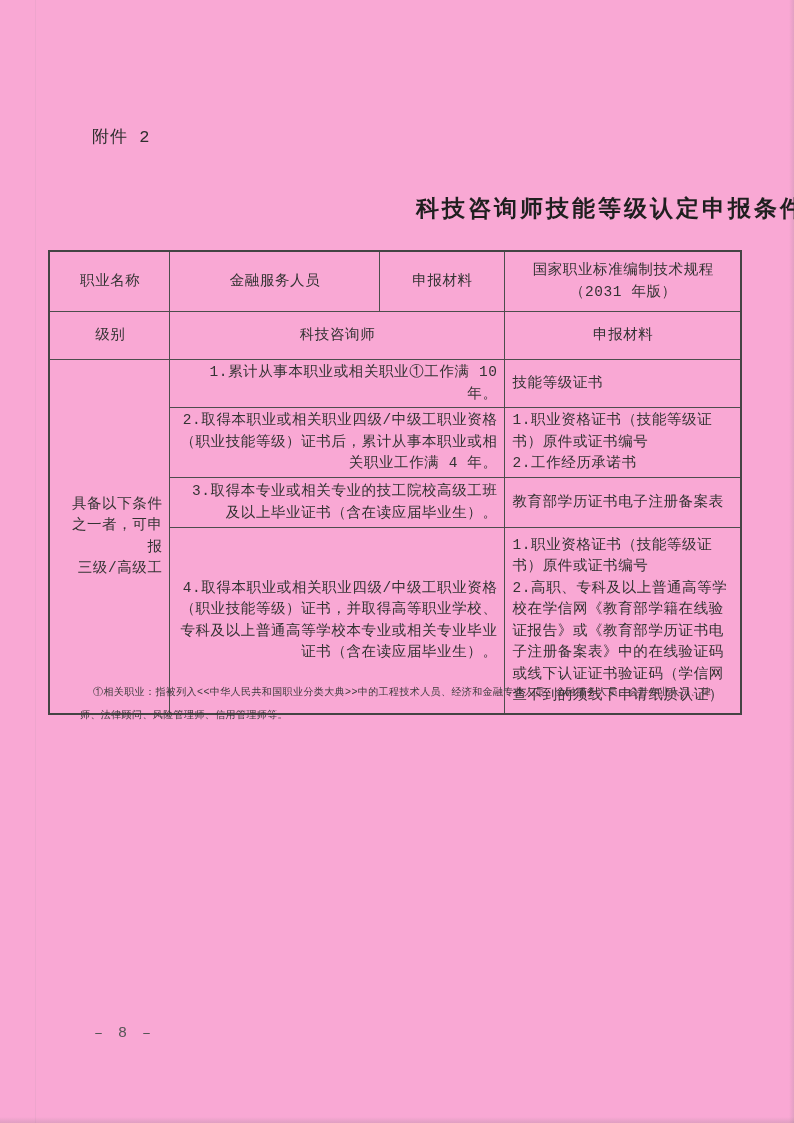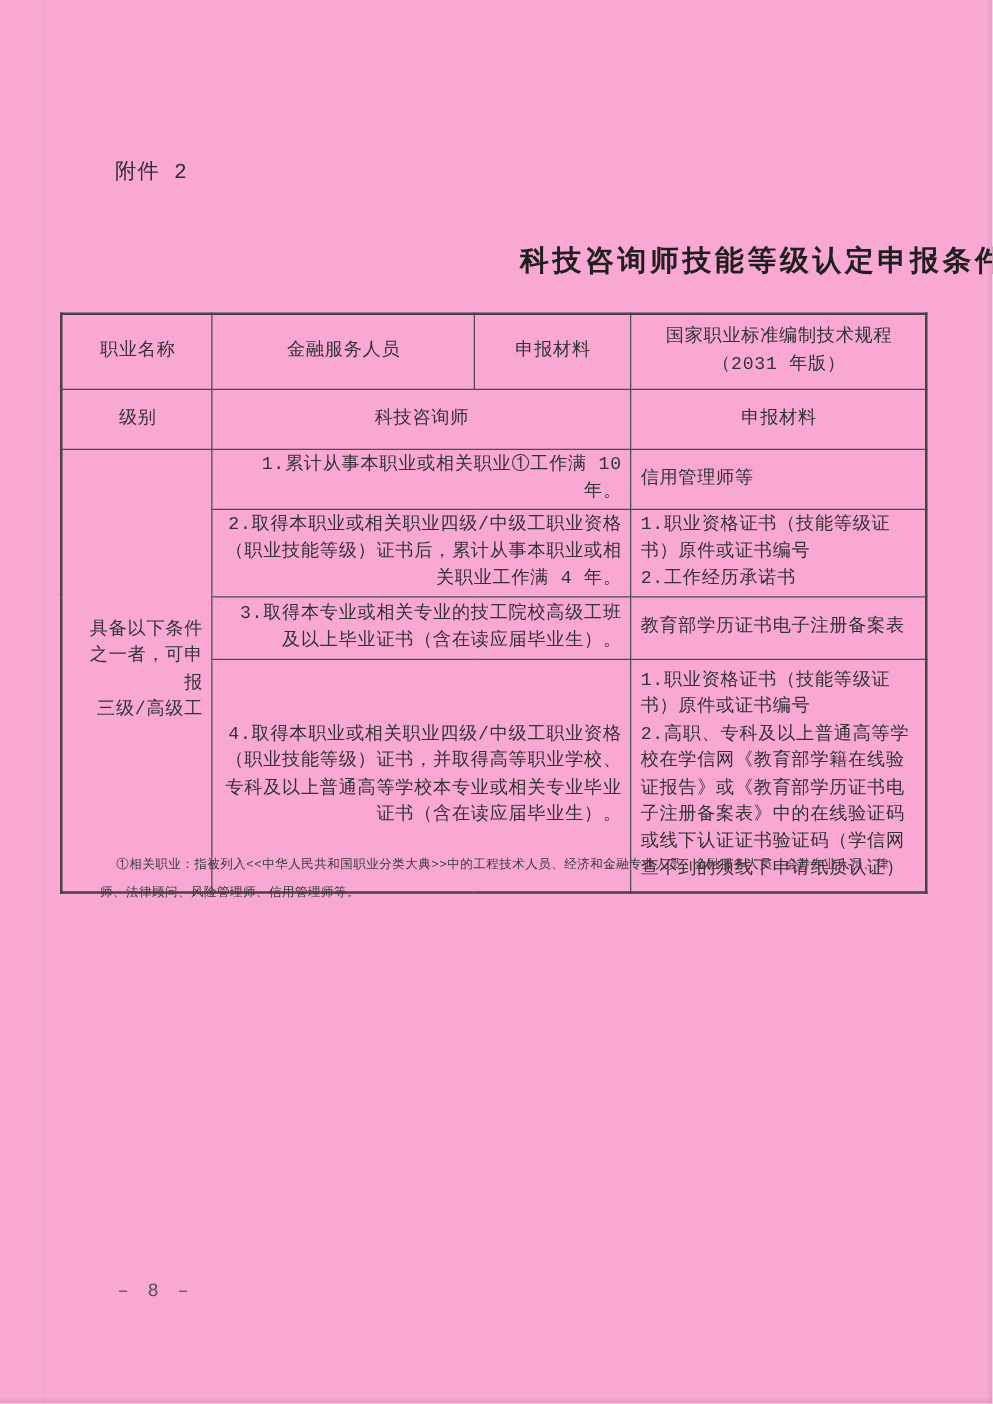--- a/index.html
+++ b/index.html
@@ -127,21 +127,21 @@
       <tr class="r2">
         <td class="c-head">级别</td>
         <td class="c-head" colspan="2">科技咨询师</td>
         <td class="c-head">申报材料</td>
       </tr>
       <tr class="r3">
         <td class="c-level" rowspan="4">具备以下条件
 之一者，可申报
 三级/高级工</td>
         <td class="c-cond" colspan="2">1.累计从事本职业或相关职业①工作满 10 年。</td>
-        <td class="c-mat">信用管理师等</td>
+        <td class="c-mat">技能等级证书</td>
       </tr>
       <tr class="r4">
         <td class="c-cond" colspan="2">2.取得本职业或相关职业四级/中级工职业资格（职业技能等级）证书后，累计从事本职业或相关职业工作满 4 年。</td>
         <td class="c-mat">1.职业资格证书（技能等级证书）原件或证书编号
 2.工作经历承诺书</td>
       </tr>
       <tr class="r5">
         <td class="c-cond" colspan="2">3.取得本专业或相关专业的技工院校高级工班及以上毕业证书（含在读应届毕业生）。</td>
         <td class="c-mat">教育部学历证书电子注册备案表</td>
       </tr>

